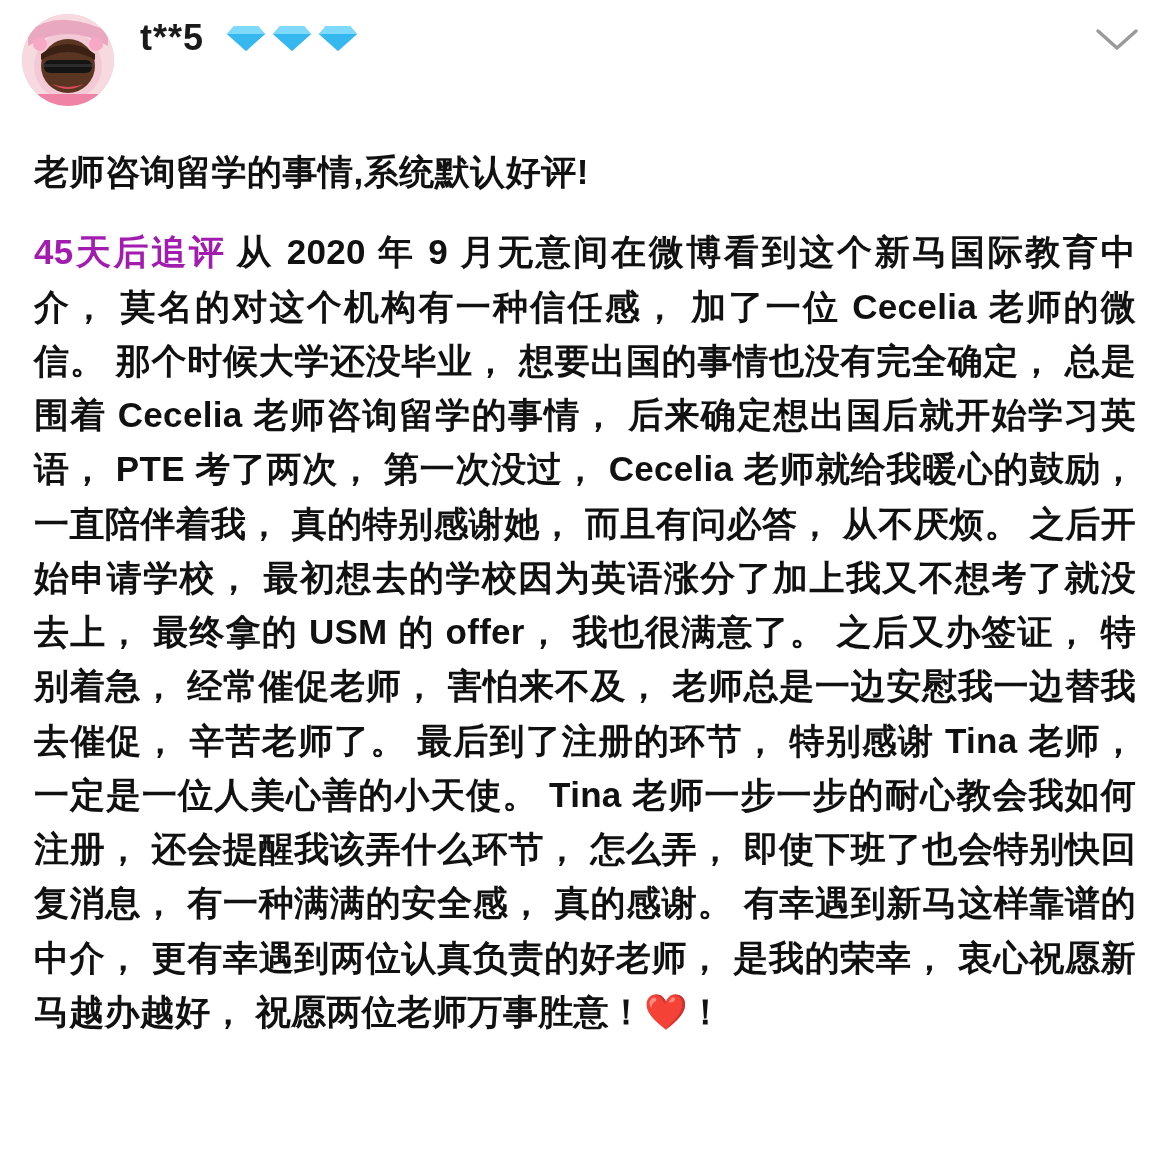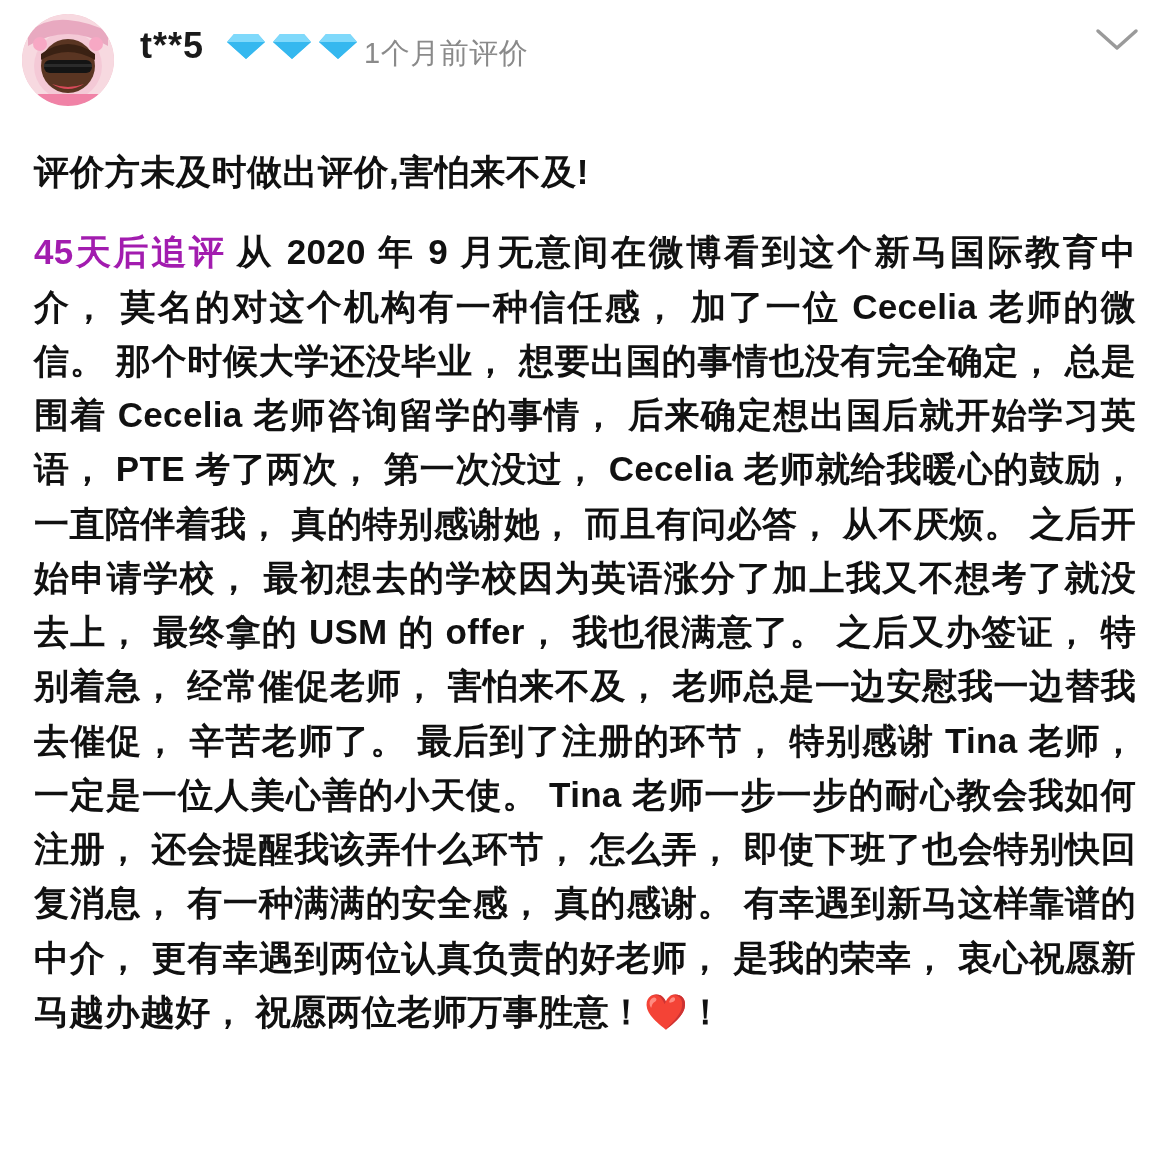--- a/index.html
+++ b/index.html
@@ -33,21 +33,21 @@
     border-radius: 50%;
     flex: 0 0 92px;
     overflow: hidden;
     position: relative;
     background: #f3c5cf;
   }
   .avatar svg { display: block; }
   .header-text {
     margin-left: 26px;
     display: flex;
-    flex-direction: row;
+    flex-direction: column;
     justify-content: flex-start;
     padding-top: 4px;
   }
   .name-row {
     display: flex;
     align-items: center;
   }
   .username {
     font-size: 36px;
     font-weight: bold;
@@ -160,28 +160,27 @@
           </span>
           <span class="badge-diamond">
             <svg width="40" height="30" viewBox="0 0 40 30" xmlns="http://www.w3.org/2000/svg">
               <polygon points="8,3 32,3 39,11 20,28 1,11" fill="#5ac8f5"></polygon>
               <polygon points="8,3 32,3 39,11 1,11" fill="#7fd9fb"></polygon>
               <polygon points="1,11 39,11 20,28" fill="#35b8ef"></polygon>
             </svg>
           </span>
         </div>
       </div>
-      <div class="timestamp">1个月前评价</div>
     </div>
 
     <div class="chevron">
       <svg width="46" height="30" viewBox="0 0 46 30" xmlns="http://www.w3.org/2000/svg">
         <polyline points="4,7 23,24 42,7" fill="none" stroke="#9a9a9a" stroke-width="3.5" stroke-linecap="round" stroke-linejoin="round"></polyline>
       </svg>
     </div>
   </div>
 
   <div class="review-body">
-    <p class="auto-praise">评价方未及时做出评价,害怕来不及!</p>
+    <p class="auto-praise">老师咨询留学的事情,系统默认好评!</p>
     <p class="followup"><span class="followup-tag">45天后追评</span><span>从 2020 年 9 月无意间在微博看到这个新马国际教育中介， 莫名的对这个机构有一种信任感， 加了一位 Cecelia 老师的微信。 那个时候大学还没毕业， 想要出国的事情也没有完全确定， 总是围着 Cecelia 老师咨询留学的事情， 后来确定想出国后就开始学习英语， PTE 考了两次， 第一次没过， Cecelia 老师就给我暖心的鼓励， 一直陪伴着我， 真的特别感谢她， 而且有问必答， 从不厌烦。 之后开始申请学校， 最初想去的学校因为英语涨分了加上我又不想考了就没去上， 最终拿的 USM 的 offer， 我也很满意了。 之后又办签证， 特别着急， 经常催促老师， 害怕来不及， 老师总是一边安慰我一边替我去催促， 辛苦老师了。 最后到了注册的环节， 特别感谢 Tina 老师， 一定是一位人美心善的小天使。 Tina 老师一步一步的耐心教会我如何注册， 还会提醒我该弄什么环节， 怎么弄， 即使下班了也会特别快回复消息， 有一种满满的安全感， 真的感谢。 有幸遇到新马这样靠谱的中介， 更有幸遇到两位认真负责的好老师， 是我的荣幸， 衷心祝愿新马越办越好， 祝愿两位老师万事胜意！</span><span class="heart">❤️</span><span>！</span></p>
   </div>
 
 </div>
 
 </body></html>

